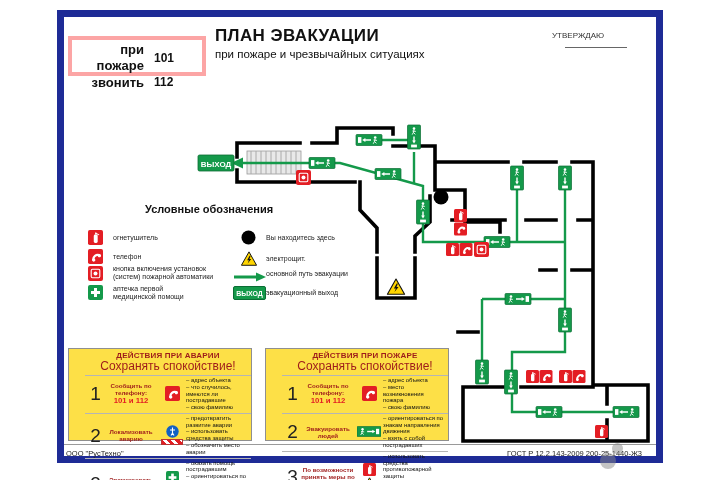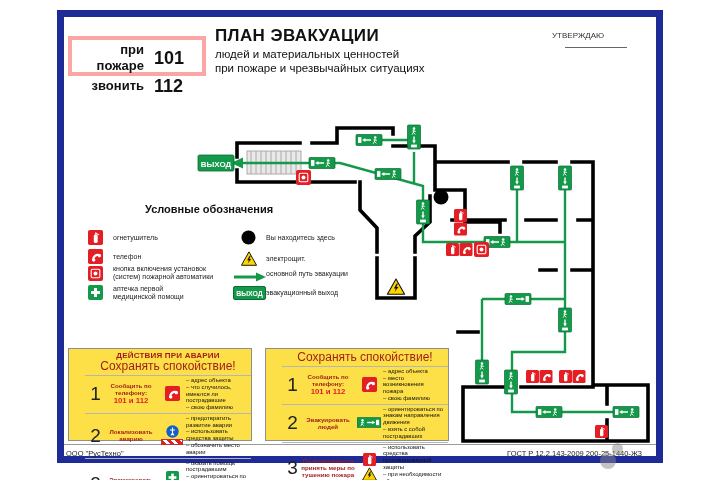--- a/index.html
+++ b/index.html
@@ -6,21 +6,21 @@
   .stage{position:relative;width:720px;height:480px;background:#fff;overflow:hidden;
          font-family:"Liberation Sans",sans-serif;color:#111;}
   .frame{position:absolute;left:57px;top:10px;width:592px;height:439px;
          border:7px solid #1e2b96;background:#fff;}
   .abs{position:absolute;}
   
   .phonebox{left:68px;top:36px;width:138px;height:40px;border:4px solid #fca5a5;
             display:grid;grid-template-columns:1fr 38px;align-items:center;
             padding:2px 10px 2px 8px;box-sizing:border-box;}
   .phonebox .lbl{font-size:13px;font-weight:bold;text-align:right;padding-right:10px;line-height:1.25;}
-  .phonebox .num{font-size:18px;font-weight:bold;line-height:1.25;}
+  .phonebox .num{font-size:12px;font-weight:bold;line-height:1.25;}
   .titleblk{left:215px;top:26px;width:290px;text-align:left;}
   .title{font-size:17px;font-weight:bold;letter-spacing:.4px;}
   .subtitle{font-size:11.5px;margin-top:2px;}
   .approve{left:552px;top:31px;width:88px;font-size:8px;color:#333;}
   .approve .line{width:62px;border-top:1px solid #666;margin:7px auto 0;}
   
   .legtitle{left:145px;top:203px;width:160px;text-align:left;font-size:11px;color:#111;font-weight:bold;}
   .leglabel{font-size:7px;line-height:1.2;white-space:pre-line;color:#222;}
   
   .abox{width:184px;height:93px;border:1.5px solid #8f8f8f;background:#fde047;
@@ -58,21 +58,20 @@
   <div class="frame abs"></div>
 
   <div class="phonebox abs">
     <div class="lbl">при пожаре</div>
     <div class="num">101</div>
     <div class="lbl">звонить</div>
     <div class="num">112</div>
   </div>
   <div class="titleblk abs">
     <div class="title">ПЛАН ЭВАКУАЦИИ</div>
-    <div class="subtitle">людей и материальных ценностей</div>
     <div class="subtitle">при пожаре и чрезвычайных ситуациях</div>
   </div>
   <div class="approve abs">
     <div>УТВЕРЖДАЮ</div>
     <div class="line"></div>
   </div>
 
   <svg class="abs" style="left:188px;top:118px;z-index:1;" width="472" height="328" viewBox="188 118 472 328">
     <defs>
       <g id="sgnL">
@@ -310,20 +309,21 @@
       <div class="items">
         <div class="li">оказать помощь пострадавшим</div>
         <div class="li">ориентироваться по знакам направления движения</div>
         <div class="li">взять с собой пострадавших</div>
       </div>
     </div>
   </div>
 
   <div class="abox abs" style="left:265px;top:348px;">
     <div class="hd">
+      <div class="t1">ДЕЙСТВИЯ ПРИ ПОЖАРЕ</div>
       <div class="t2">Сохранять спокойствие!</div>
     </div>
     <div class="arow">
       <div class="n">1</div>
       <div class="lab">
         <div>Сообщить по телефону:</div>
         <div class="ph">101 и 112</div>
       </div>
       <div class="ic">
         <svg width="15" height="15" viewBox="0 0 13 13">

